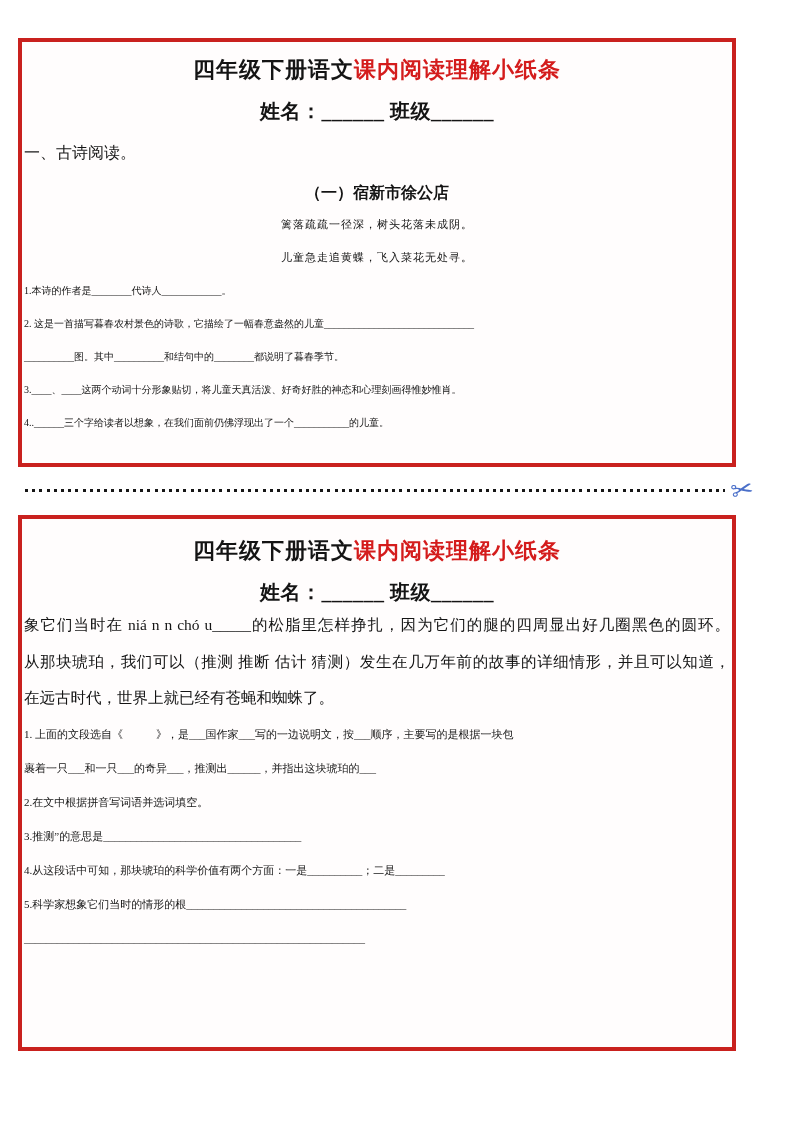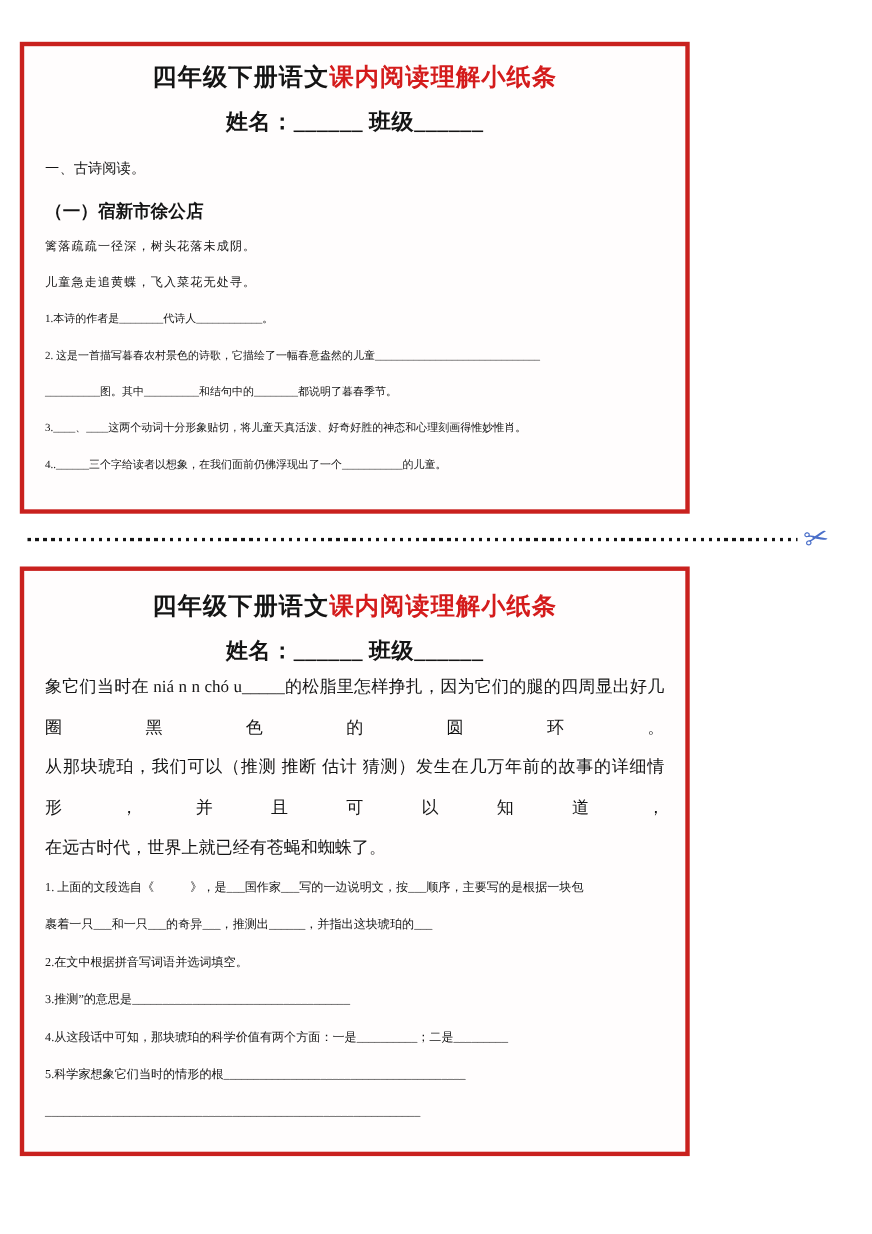--- a/index.html
+++ b/index.html
@@ -7,25 +7,25 @@
     width:793px; height:1122px;
     background:#ffffff;
     position:relative;
     font-family:"Liberation Serif","DejaVu Serif",serif;
     color:#141414;
     overflow:hidden;
   }
   .card {
     position:absolute;
     left:18px;
-    width:609px;
+    width:718px;
     box-sizing:border-box;
     border:4px solid #c9211e;
     background:#fffdfd;
-    padding:0 19px;
+    padding:0 2px;
   }
   #card1 { top:38px;  height:429px; }
   #card2 { top:515px; height:536px; }
 
   .title {
     text-align:center;
     font-size:22px;
     font-weight:bold;
     letter-spacing:1px;
     line-height:30px;
@@ -38,26 +38,26 @@
   .name-line {
     text-align:center;
     font-size:20px;
     font-weight:bold;
     line-height:30px;
     margin:11px 0 0 0;
     letter-spacing:0.5px;
   }
 
   .section-heading {
-    font-size:13px;
+    font-size:16px;
     line-height:30px;
     margin:12px 0 0 0;
   }
 
-  .center-line { }
+  .center-line { text-align:center; }
 
   .poem-title {
     font-size:16px;
     line-height:30px;
     margin:10px 0 0 0;
     font-weight:bold;
   }
   .poem-line {
     font-size:11px;
     line-height:33px;

